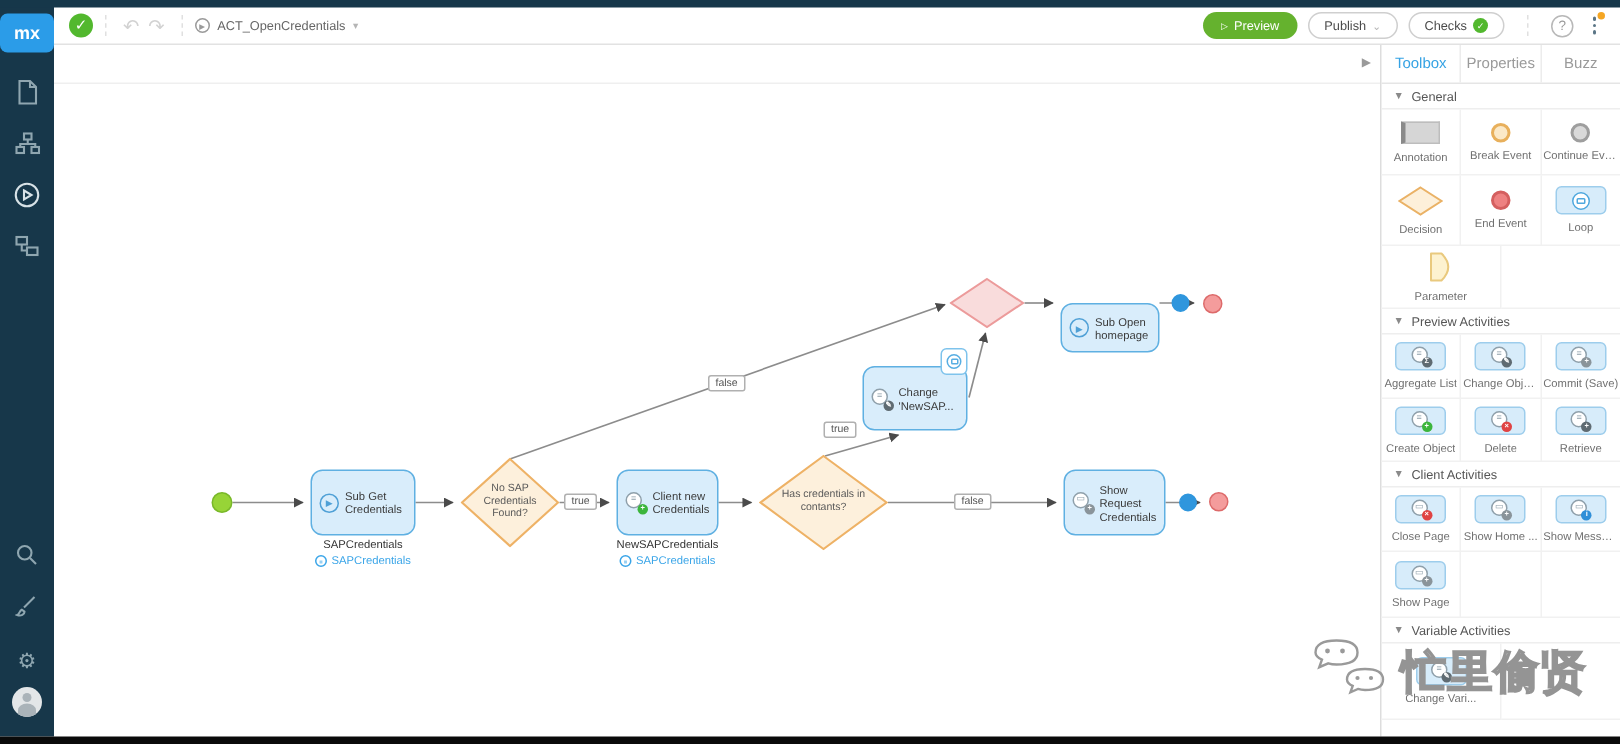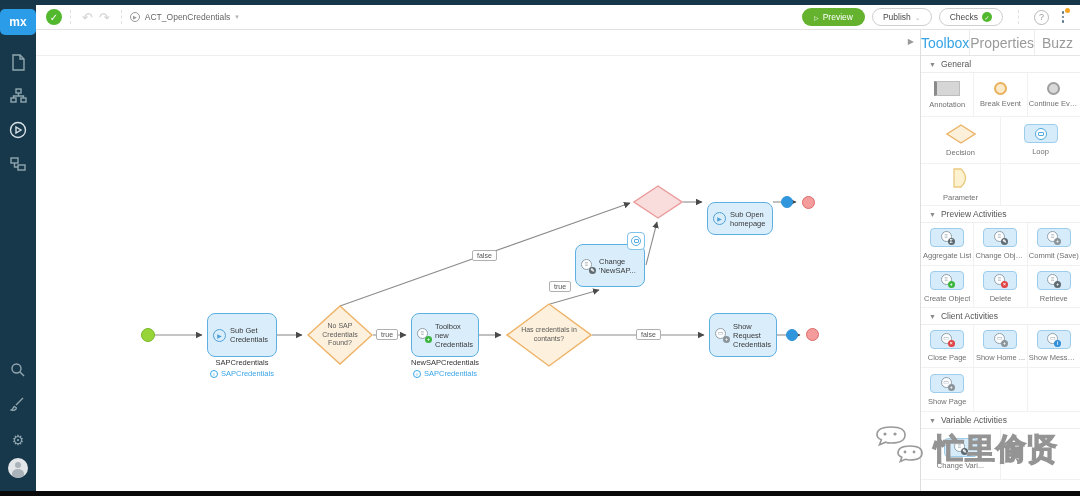--- a/index.html
+++ b/index.html
@@ -85,21 +85,21 @@
   .float-badge { position:absolute; width:18px; height:18px; border:1px solid #7ec3ec; border-radius:4px;
     background:#fff; display:flex; align-items:center; justify-content:center; z-index:2; }
   .float-badge span { width:10px; height:10px; border:1px solid #58aee2; border-radius:50%;
     display:flex; align-items:center; justify-content:center; }
   .float-badge span i { display:block; width:5px; height:4px; border:1px solid #58aee2; border-radius:1px; }
 
   
   .panel { position:absolute; left:920px; top:30px; width:160px; height:461px; background:#fff;
     border-left:1px solid #ddd; z-index:4; }
   .ptabs { display:flex; height:26px; border-bottom:1px solid #e5e5e5; }
-  .ptab { flex:1; display:flex; align-items:center; justify-content:center; font-size:14px; color:#9a9a9a;
+  .ptab { flex:1; display:flex; align-items:center; justify-content:center; font-size:10px; color:#9a9a9a;
     border-right:1px solid #ececec; cursor:pointer; }
   .ptab:last-child { border-right:none; }
   .ptab.active { color:#36a3e4; }
   .sec-hdr { height:17px; display:flex; align-items:center; gap:5px; padding-left:8px;
     font-size:8.5px; color:#555; border-bottom:1px solid #eee; cursor:pointer; }
   .sec-hdr .chev { font-size:7px; color:#8a8a8a; }
   .trow { display:flex; }
   .tcell { flex:1; border-right:1px solid #f1f1f1; border-bottom:1px solid #f1f1f1;
     display:flex; flex-direction:column; align-items:center; justify-content:center; gap:4px;
     overflow:hidden; cursor:pointer; }
@@ -258,21 +258,21 @@
 Credentials
 Found?</div>
   </div>
   <div class="cond-label" style="left:340px; top:299px;">true</div>
 
   <div class="node activity" style="left:375px; top:283px; width:68px; height:44px;">
     <span class="objglyph">
       <span class="gcircle">≡</span>
         <span class="badge b-green">+</span>
     </span>
-    <span class="ntext">Toolbox new
+    <span class="ntext">Client new
 Credentials</span>
   </div>
   <div class="node node-name" style="left:364px; top:328px; width:90px;">NewSAPCredentials</div>
   <div class="node node-link" style="left:364px; top:339px; width:90px;">
     <span class="link-circ">≡</span>
     <span>SAPCredentials</span>
   </div>
 
   <div class="node" style="left:470px; top:273px; width:86px; height:64px;">
     <svg width="86" height="64">
@@ -350,20 +350,24 @@
       <span class="ic-ev ev-continue"></span>
       <span class="tlabel">Continue Event</span>
     </div>
   </div>
   <div class="trow" style="height:47px;">
     <div class="tcell">
       <svg width="30" height="20">
           <polygon points="15,1 29,10 15,19 1,10" fill="#fdf0da" stroke="#eab266" stroke-width="1.3"></polygon>
         </svg>
       <span class="tlabel">Decision</span>
+    </div>
+    <div class="tcell">
+      <span class="ic-ev ev-end"></span>
+      <span class="tlabel">End Event</span>
     </div>
     <div class="tcell">
       <span class="chip">
           <span class="loopglyph">
             <i></i>
           </span>
         </span>
       <span class="tlabel">Loop</span>
     </div>
   </div>

